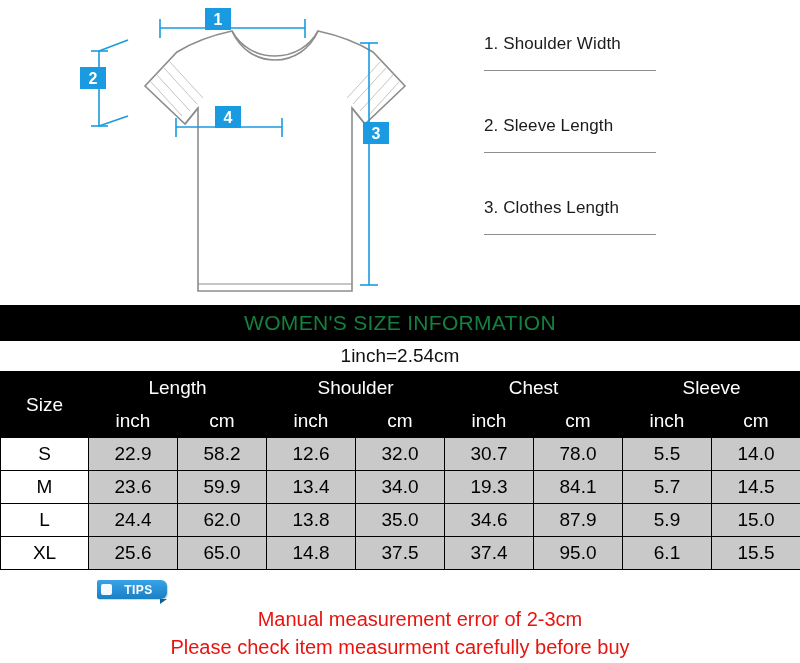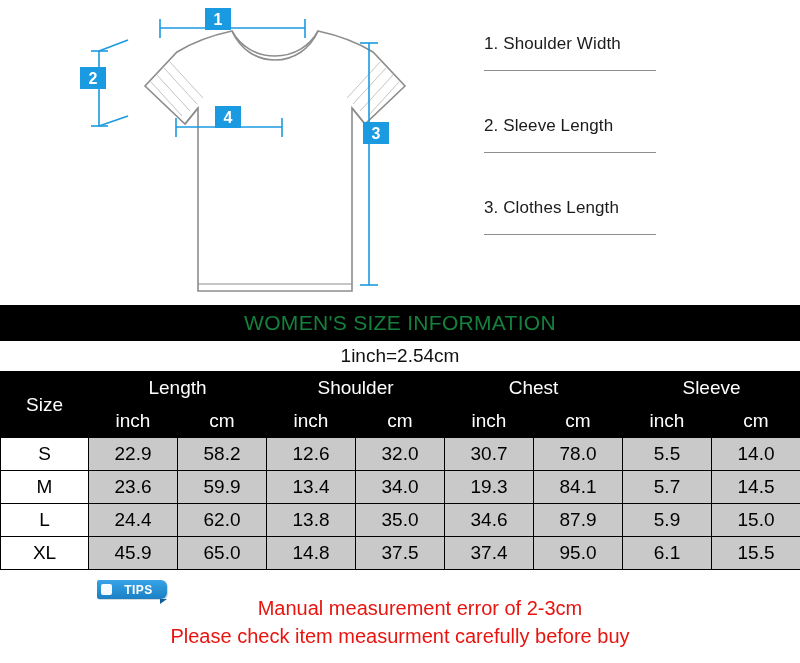--- a/index.html
+++ b/index.html
@@ -91,21 +91,21 @@
   }
   .cell-grey { background: #c9c9c9; color: #000; }
   .cell-size { background: #ffffff; color: #000; font-size: 20px; }
   .col-size { width: 88px; }
   .col-unit { width: 89px; }
 
   
   .footer {
     position: relative;
     width: 800px;
-    padding-top: 8px;
+    padding-top: 19px;
     background: #fff;
   }
   .tips-badge {
     position: absolute;
     left: 97px;
     top: 10px;
     width: 78px;
     height: 22px;
   }
   .tips-badge .tag {
@@ -300,21 +300,21 @@
       <td class="cell-grey">62.0</td>
       <td class="cell-grey">13.8</td>
       <td class="cell-grey">35.0</td>
       <td class="cell-grey">34.6</td>
       <td class="cell-grey">87.9</td>
       <td class="cell-grey">5.9</td>
       <td class="cell-grey">15.0</td>
     </tr>
     <tr>
       <td class="cell-size">XL</td>
-      <td class="cell-grey">45.9</td>
+      <td class="cell-grey">25.6</td>
       <td class="cell-grey">65.0</td>
       <td class="cell-grey">14.8</td>
       <td class="cell-grey">37.5</td>
       <td class="cell-grey">37.4</td>
       <td class="cell-grey">95.0</td>
       <td class="cell-grey">6.1</td>
       <td class="cell-grey">15.5</td>
     </tr>
   </tbody>
 </table>

